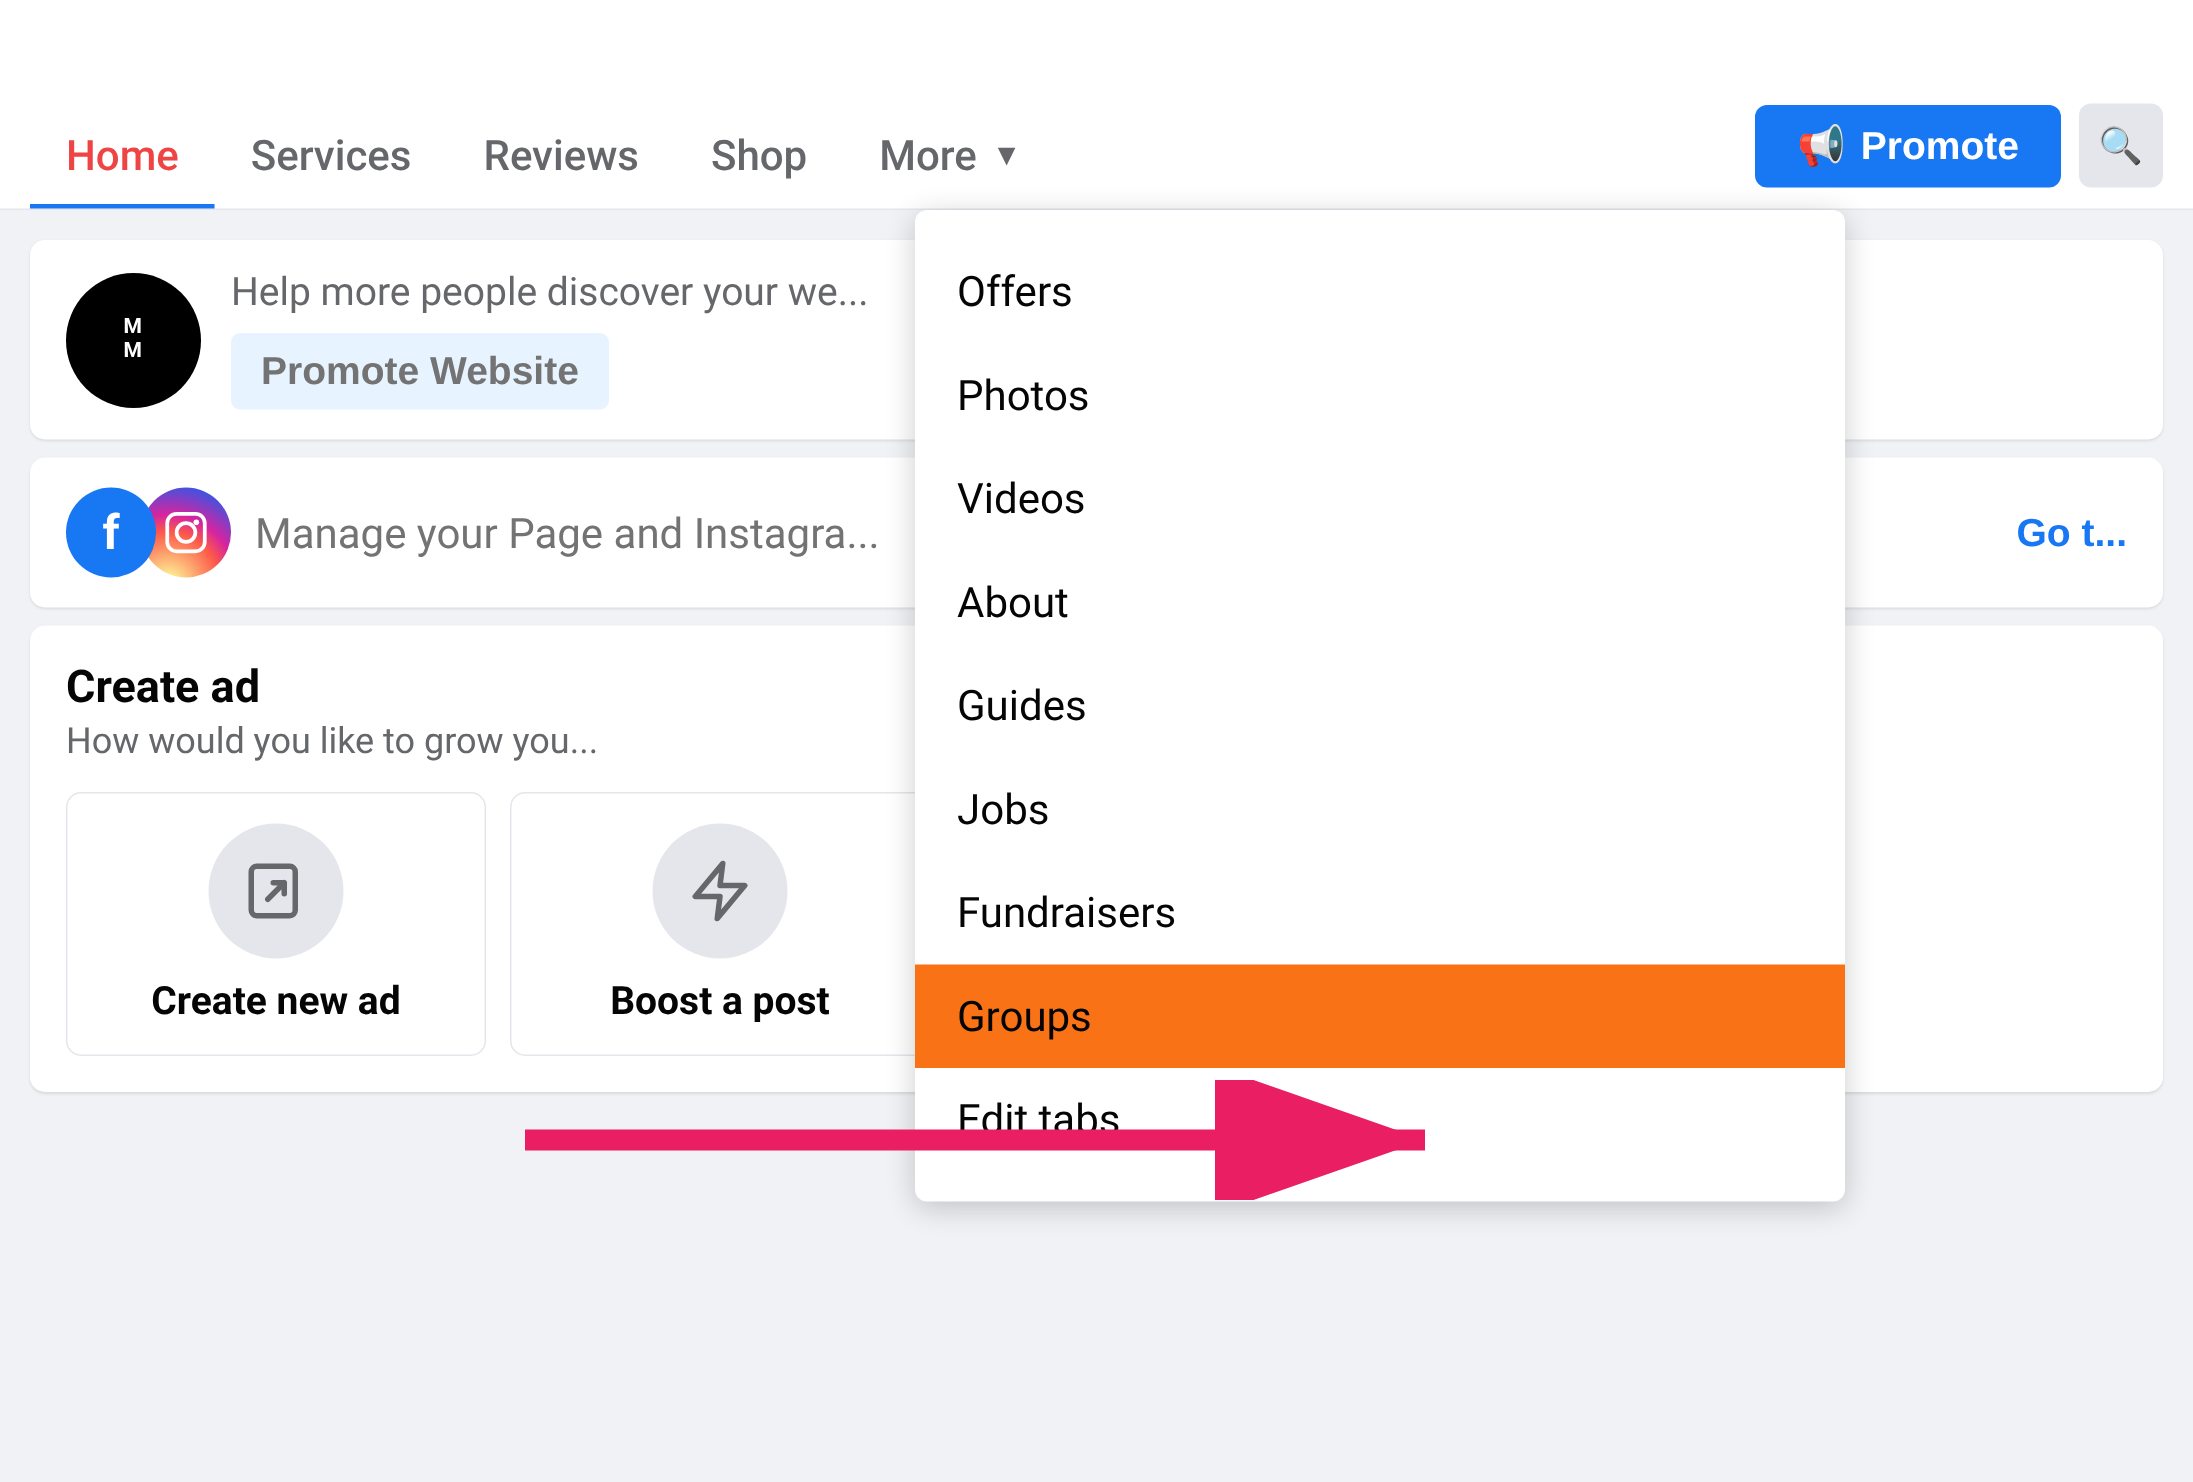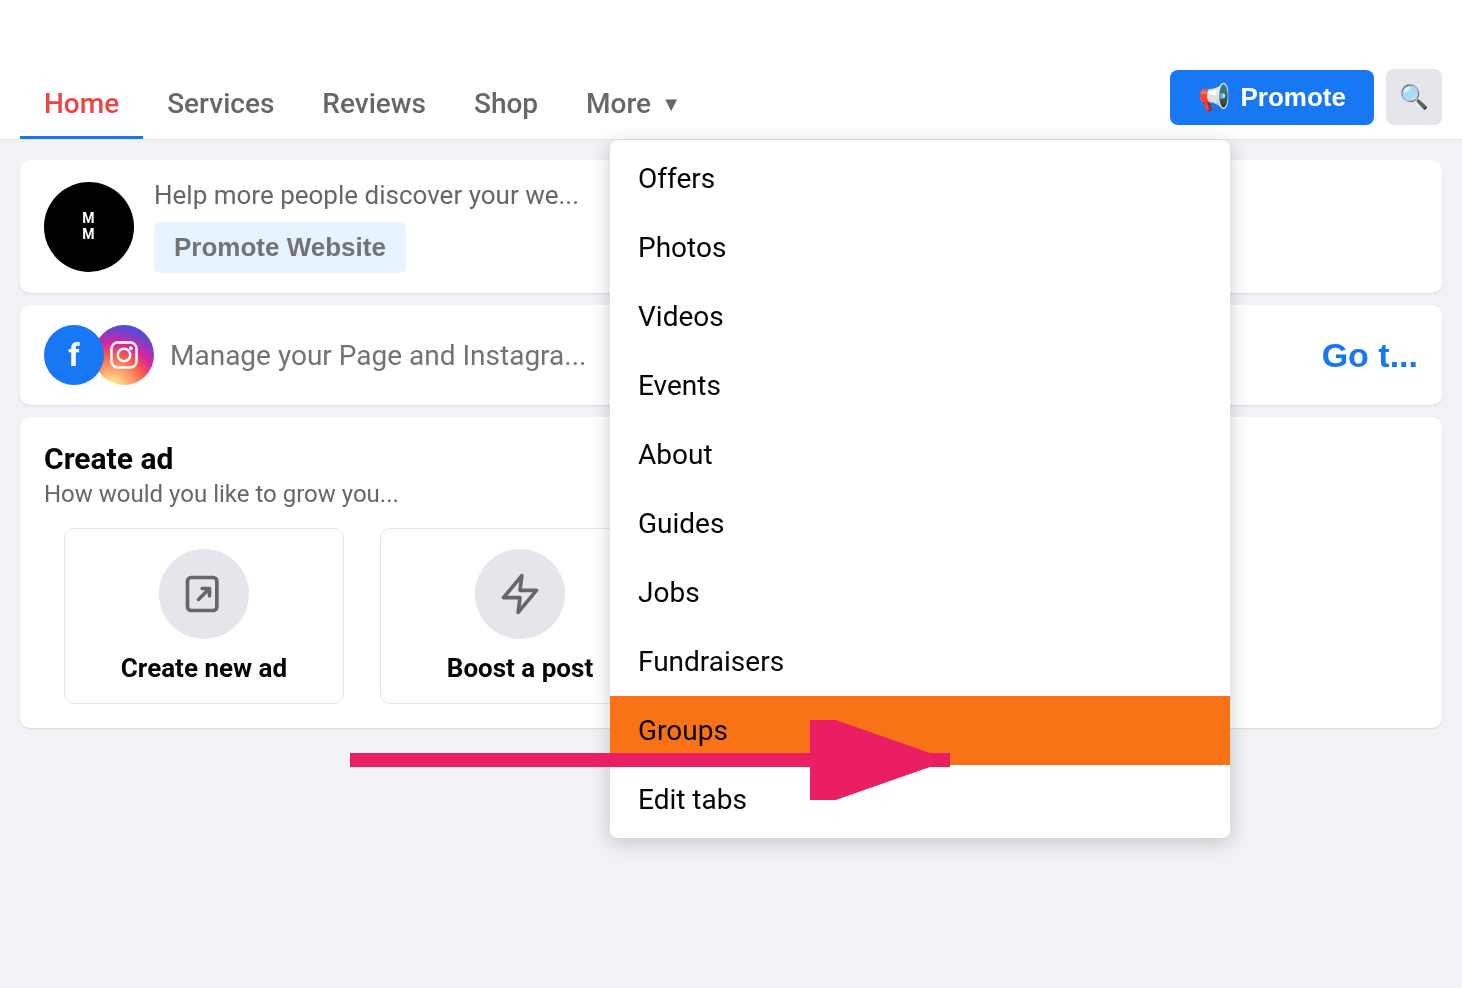--- a/index.html
+++ b/index.html
@@ -188,21 +188,21 @@
     }
 
     .card-2-text {
       font-size: 28px;
       color: #737373;
     }
 
     .go-to-btn {
       margin-left: auto;
       color: #1877f2;
-      font-size: 34px;
+      font-size: 26px;
       font-weight: 600;
       background: none;
       border: none;
       cursor: pointer;
     }
 
     
     .create-ad-section {
       background: #fff;
       border-radius: 10px;
@@ -230,21 +230,20 @@
 
     .ad-card {
       border: 1px solid #e4e6eb;
       border-radius: 10px;
       padding: 20px;
       width: 280px;
       display: flex;
       flex-direction: column;
       align-items: center;
       gap: 14px;
-      margin-left: 20px;
     }
 
     .ad-card-icon {
       width: 90px;
       height: 90px;
       background: #e4e6eb;
       border-radius: 50%;
       display: flex;
       align-items: center;
       justify-content: center;
@@ -260,21 +259,21 @@
     
     .dropdown-menu {
       position: absolute;
       top: 140px;
       left: 610px;
       background: #fff;
       border-radius: 8px;
       box-shadow: 0 4px 20px rgba(0,0,0,0.2);
       width: 620px;
       z-index: 100;
-      padding: 4px 0;
+      padding: 20px 0;
     }
 
     .dropdown-item {
       padding: 18px 28px;
       font-size: 28px;
       color: #050505;
       cursor: pointer;
     }
 
     .dropdown-item:hover, .dropdown-item.highlighted {
@@ -381,21 +380,20 @@
         <div class="ad-card-label">Boost a post</div>
       </div>
     </div>
   </div>
 </div>
 
 <div class="dropdown-menu">
   <div class="dropdown-item">Offers</div>
   <div class="dropdown-item">Photos</div>
   <div class="dropdown-item">Videos</div>
-  <div class="dropdown-item">Events</div>
   <div class="dropdown-item">About</div>
   <div class="dropdown-item">Guides</div>
   <div class="dropdown-item">Jobs</div>
   <div class="dropdown-item">Fundraisers</div>
   <div class="dropdown-item highlighted">Groups</div>
   <div class="dropdown-item">Edit tabs</div>
 </div>
 
 <div class="arrow-container">
   <svg width="640" height="80" viewBox="0 0 640 80">

